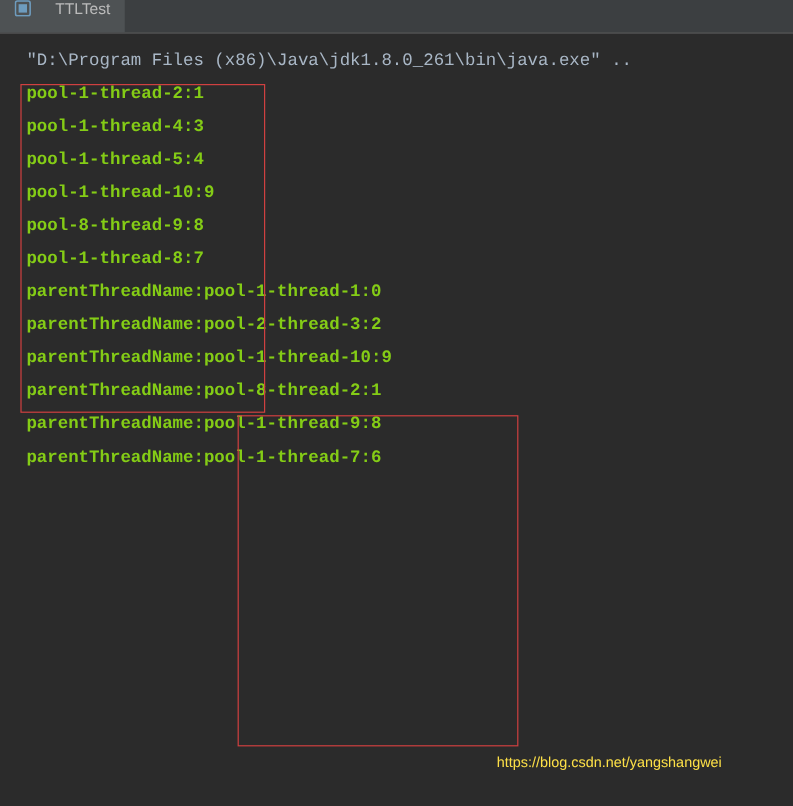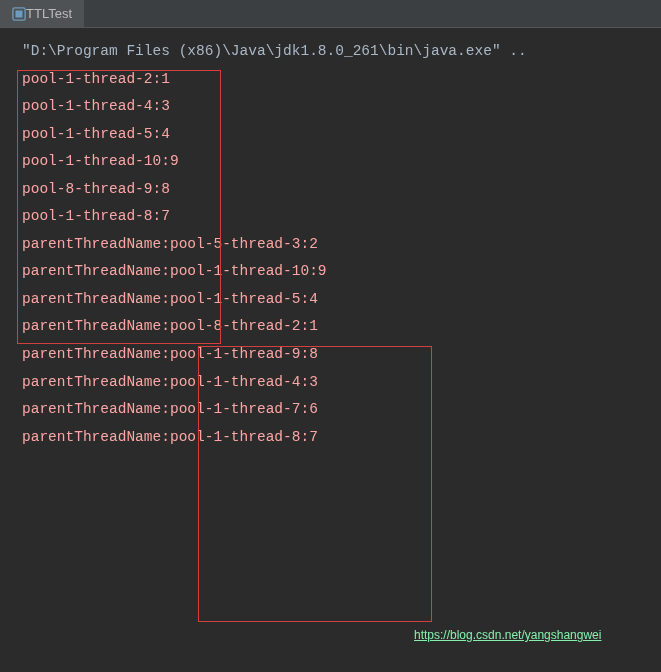--- a/index.html
+++ b/index.html
@@ -16,28 +16,28 @@
     }
     .tab-bar {
       height: 28px;
       background: #3c3f41;
       border-bottom: 1px solid #555;
       display: flex;
       align-items: center;
     }
     .tab {
       display: flex;
-      align-items: center;
+      align-items: flex-start;
       padding: 0 12px;
       height: 100%;
       color: #bbbbbb;
       font-family: 'Segoe UI', Arial, sans-serif;
       font-size: 13px;
       background: #4e5254;
-      gap: 0;
+      gap: 20px;
     }
     .tab-icon {
       display: inline-block;
       width: 14px;
       height: 14px;
     }
     .tab-icon svg {
       width: 14px;
       height: 14px;
     }
@@ -66,32 +66,32 @@
     .box-outline-2 {
       position: absolute;
       border: 1px solid #d04040;
       left: 176px;
       top: 280px;
       width: 234px;
       height: 276px;
       pointer-events: none;
     }
     .output-line {
-      color: #fca5a5;
+      color: #84cc16;
       white-space: pre;
+      font-weight: bold;
     }
     .watermark {
       position: absolute;
       left: 414px;
       top: 628px;
-      color: #86efac;
+      color: #fde047;
       font-family: Arial, sans-serif;
       font-size: 12px;
       pointer-events: none;
-      text-decoration: underline;
     }
   </style>
 </head>
 <body>
 
 <div class="tab-bar">
   <div class="tab">
     <span class="tab-icon">
       <svg viewBox="0 0 16 16">
         <rect x="1" y="1" width="14" height="14" rx="2" fill="none" stroke="#6e9cbe" stroke-width="1.5"></rect>
@@ -106,24 +106,22 @@
   <div class="cmd-line">"D:\Program Files (x86)\Java\jdk1.8.0_261\bin\java.exe" ..</div>
   <div class="output-block">
     <div class="box-outline-1"></div>
     <div class="box-outline-2"></div>
     <div class="output-line">pool-1-thread-2:1</div>
     <div class="output-line">pool-1-thread-4:3</div>
     <div class="output-line">pool-1-thread-5:4</div>
     <div class="output-line">pool-1-thread-10:9</div>
     <div class="output-line">pool-8-thread-9:8</div>
     <div class="output-line">pool-1-thread-8:7</div>
-    <div class="output-line">parentThreadName:pool-5-thread-3:2</div>
+    <div class="output-line">parentThreadName:pool-1-thread-1:0</div>
+    <div class="output-line">parentThreadName:pool-2-thread-3:2</div>
     <div class="output-line">parentThreadName:pool-1-thread-10:9</div>
-    <div class="output-line">parentThreadName:pool-1-thread-5:4</div>
     <div class="output-line">parentThreadName:pool-8-thread-2:1</div>
     <div class="output-line">parentThreadName:pool-1-thread-9:8</div>
-    <div class="output-line">parentThreadName:pool-1-thread-4:3</div>
     <div class="output-line">parentThreadName:pool-1-thread-7:6</div>
-    <div class="output-line">parentThreadName:pool-1-thread-8:7</div>
   </div>
 </div>
 
 <div class="watermark">https://blog.csdn.net/yangshangwei</div>
 
 </body></html>

